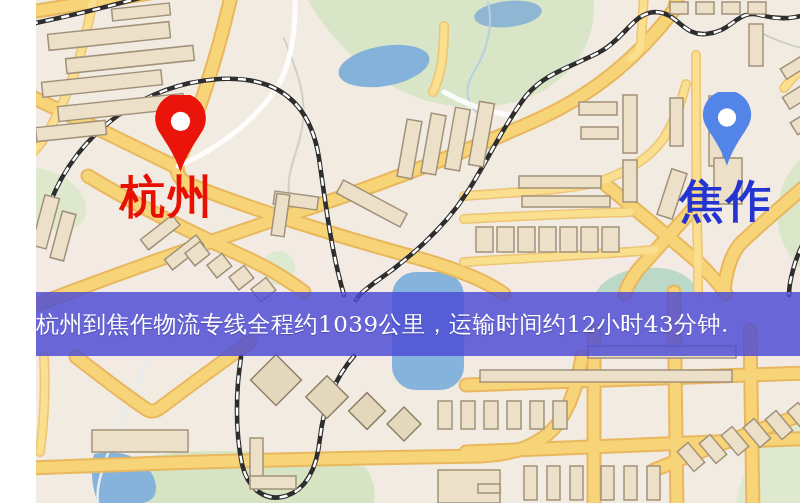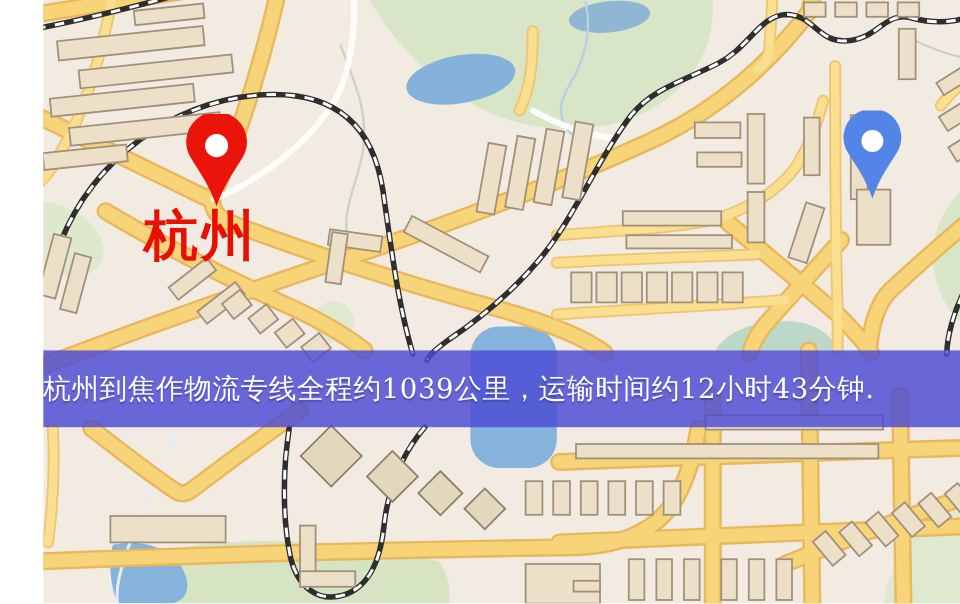--- a/index.html
+++ b/index.html
@@ -296,18 +296,19 @@
     <path d="M28,76 C22,58 14,48 8,38 A25,25 0 1 1 48,38 C42,48 34,58 28,76 Z" fill="#eb140b"></path>
     <circle cx="28" cy="26" r="9.5" fill="#ffffff"></circle>
   </svg>
 
   <svg class="pin pin-dest" viewBox="0 0 56 78" xmlns="http://www.w3.org/2000/svg">
     <path d="M28,76 C22,58 14,48 8,38 A25,25 0 1 1 48,38 C42,48 34,58 28,76 Z" fill="#5285e7"></path>
     <circle cx="28" cy="26" r="9.5" fill="#ffffff"></circle>
   </svg>
 
   <div class="city-label label-origin">杭州</div>
+  <div class="city-label label-dest">焦作</div>
 
   <div class="banner">
     <span class="banner-text">杭州到焦作物流专线全程约1039公里，运输时间约12小时43分钟.</span>
   </div>
 
 </div>
 
 </body></html>

